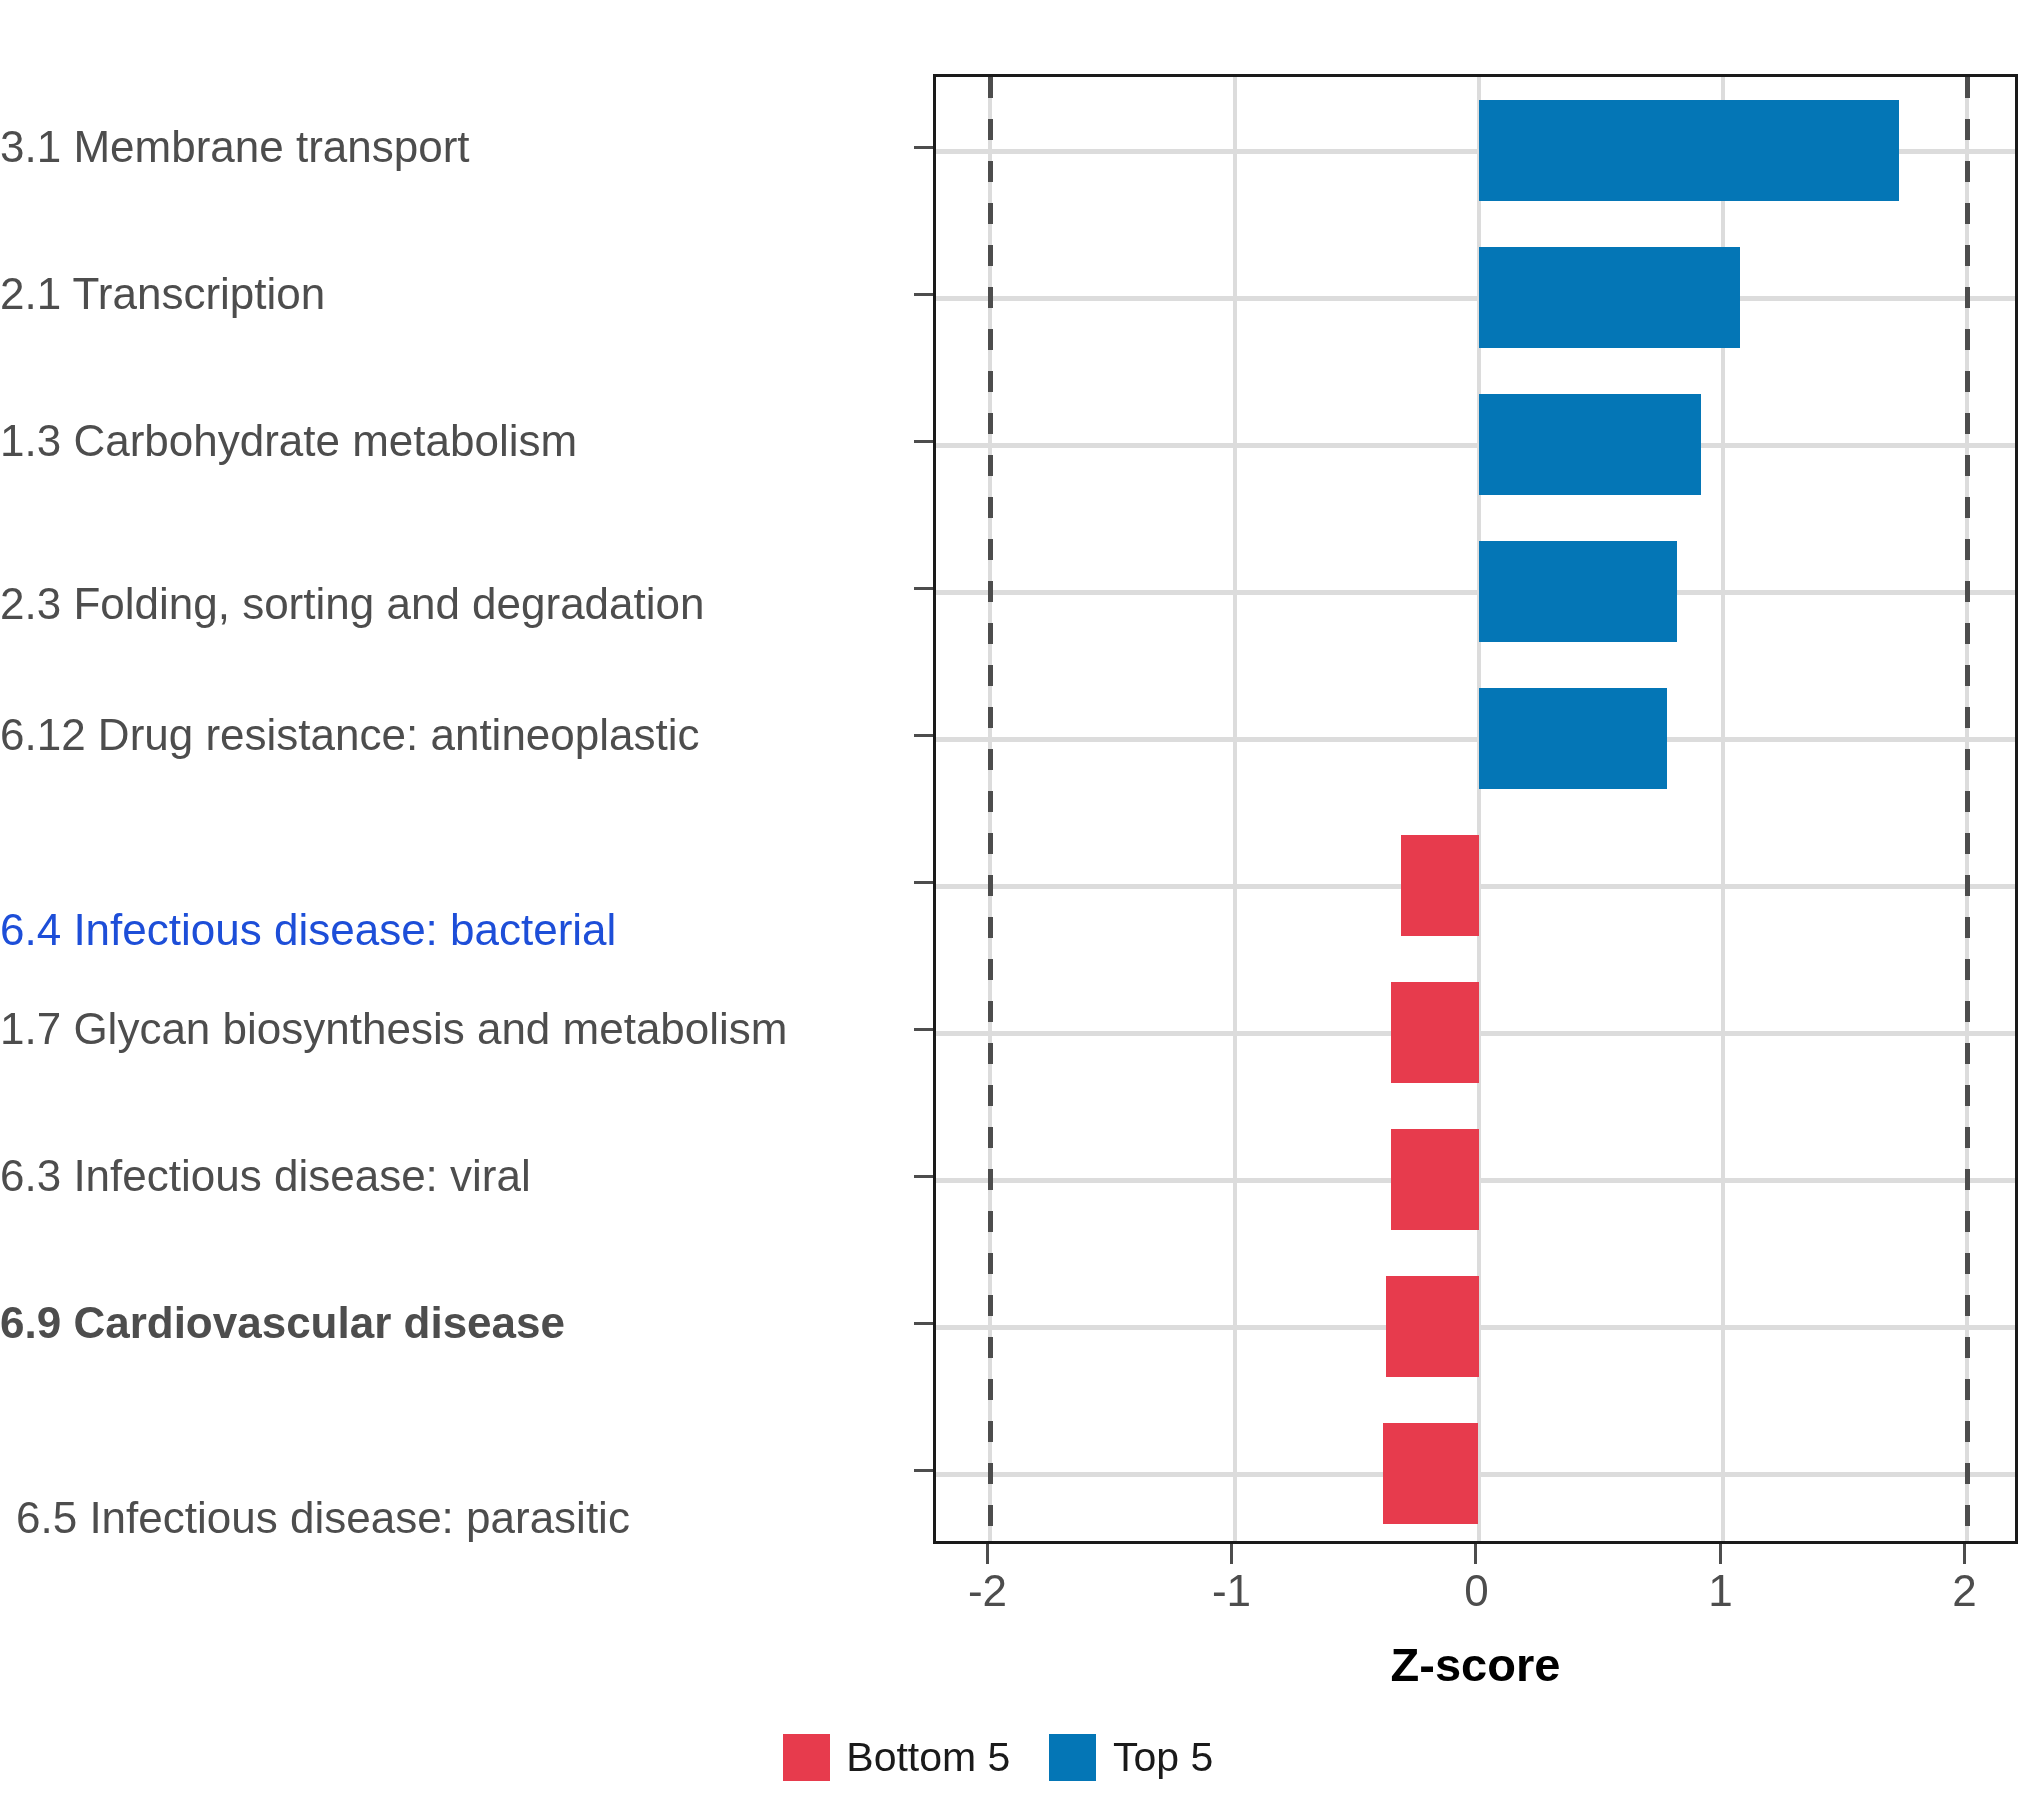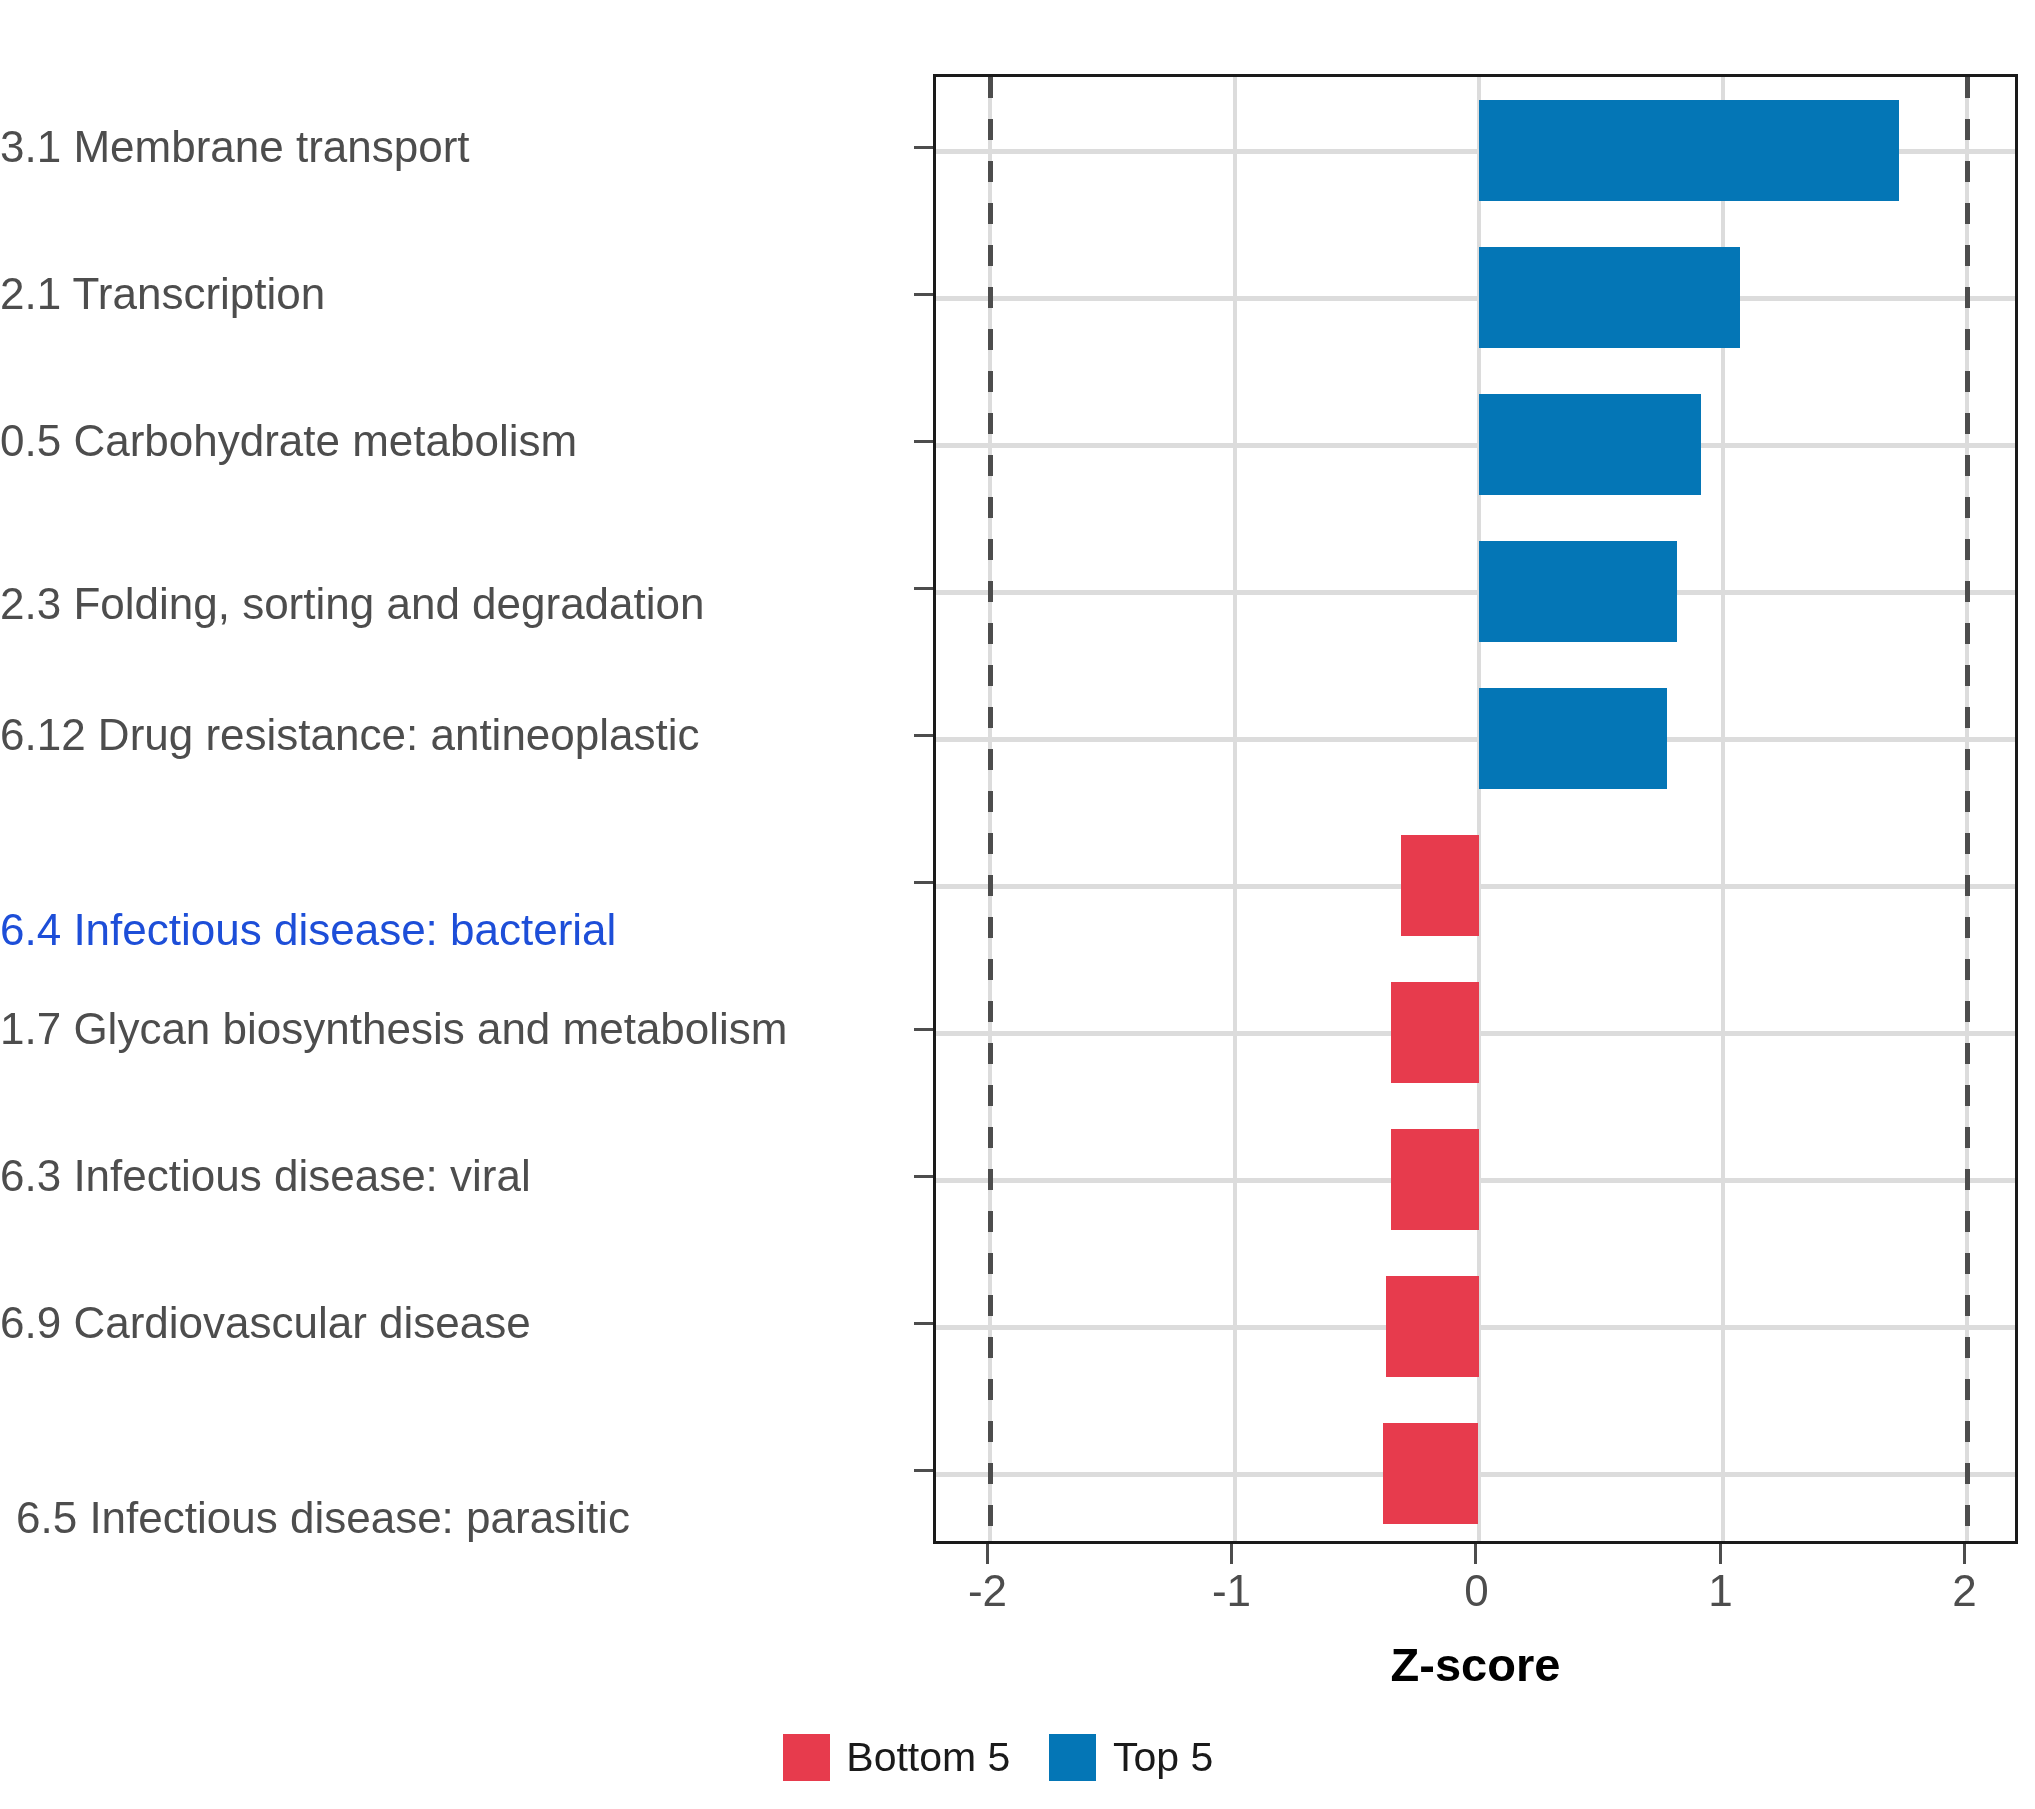--- a/index.html
+++ b/index.html
@@ -78,33 +78,33 @@
 </head>
 <body>
 
 <div id="chart-root">
 
   <div id="ylabels">
       <div class="ylab-wrap" style="top: 122px; color: rgb(77, 77, 77);">3.1 Membrane transport</div>
       <div class="ytick" style="top: 146px; background: rgb(77, 77, 77);"></div>
       <div class="ylab-wrap" style="top: 269px; color: rgb(77, 77, 77);">2.1 Transcription</div>
       <div class="ytick" style="top: 293px; background: rgb(77, 77, 77);"></div>
-      <div class="ylab-wrap" style="top: 416px; color: rgb(77, 77, 77);">0.5 Carbohydrate metabolism</div>
+      <div class="ylab-wrap" style="top: 416px; color: rgb(77, 77, 77);">1.3 Carbohydrate metabolism</div>
       <div class="ytick" style="top: 440px; background: rgb(77, 77, 77);"></div>
       <div class="ylab-wrap" style="top: 579px; color: rgb(77, 77, 77);">2.3 Folding, sorting and degradation</div>
       <div class="ytick" style="top: 587px; background: rgb(77, 77, 77);"></div>
       <div class="ylab-wrap" style="top: 710px; color: rgb(77, 77, 77);">6.12 Drug resistance: antineoplastic</div>
       <div class="ytick" style="top: 734px; background: rgb(77, 77, 77);"></div>
       <div class="ylab-wrap" style="top: 905px; color: #1d4ed8;">6.4 Infectious disease: bacterial</div>
       <div class="ytick" style="top: 881px; background: rgb(77, 77, 77);"></div>
       <div class="ylab-wrap" style="top: 1004px; color: rgb(77, 77, 77);">1.7 Glycan biosynthesis and metabolism</div>
       <div class="ytick" style="top: 1028px; background: rgb(77, 77, 77);"></div>
       <div class="ylab-wrap" style="top: 1151px; color: rgb(77, 77, 77);">6.3 Infectious disease: viral</div>
       <div class="ytick" style="top: 1175px; background: rgb(77, 77, 77);"></div>
-      <div class="ylab-wrap" style="top: 1298px; color: rgb(77, 77, 77);">6.9 Cardiovascular disease</div>
+      <div class="ylab-wrap" style="top: 1298px; color: rgb(77, 77, 77); font-weight: bold;">6.9 Cardiovascular disease</div>
       <div class="ytick" style="top: 1322px; background: rgb(77, 77, 77);"></div>
       <div class="ylab-wrap" style="top: 1493px; color: rgb(77, 77, 77); margin-left: 16px;">6.5 Infectious disease: parasitic</div>
       <div class="ytick" style="top: 1469px; background: rgb(77, 77, 77);"></div>
     </div>
 
   <div id="panel">
     <div id="gridlines">
         <div class="vgrid" style="left: 52px; background: rgb(220, 220, 220);"></div>
         <div class="vgrid" style="left: 297px; background: rgb(220, 220, 220);"></div>
         <div class="vgrid" style="left: 541px; background: rgb(220, 220, 220);"></div>

